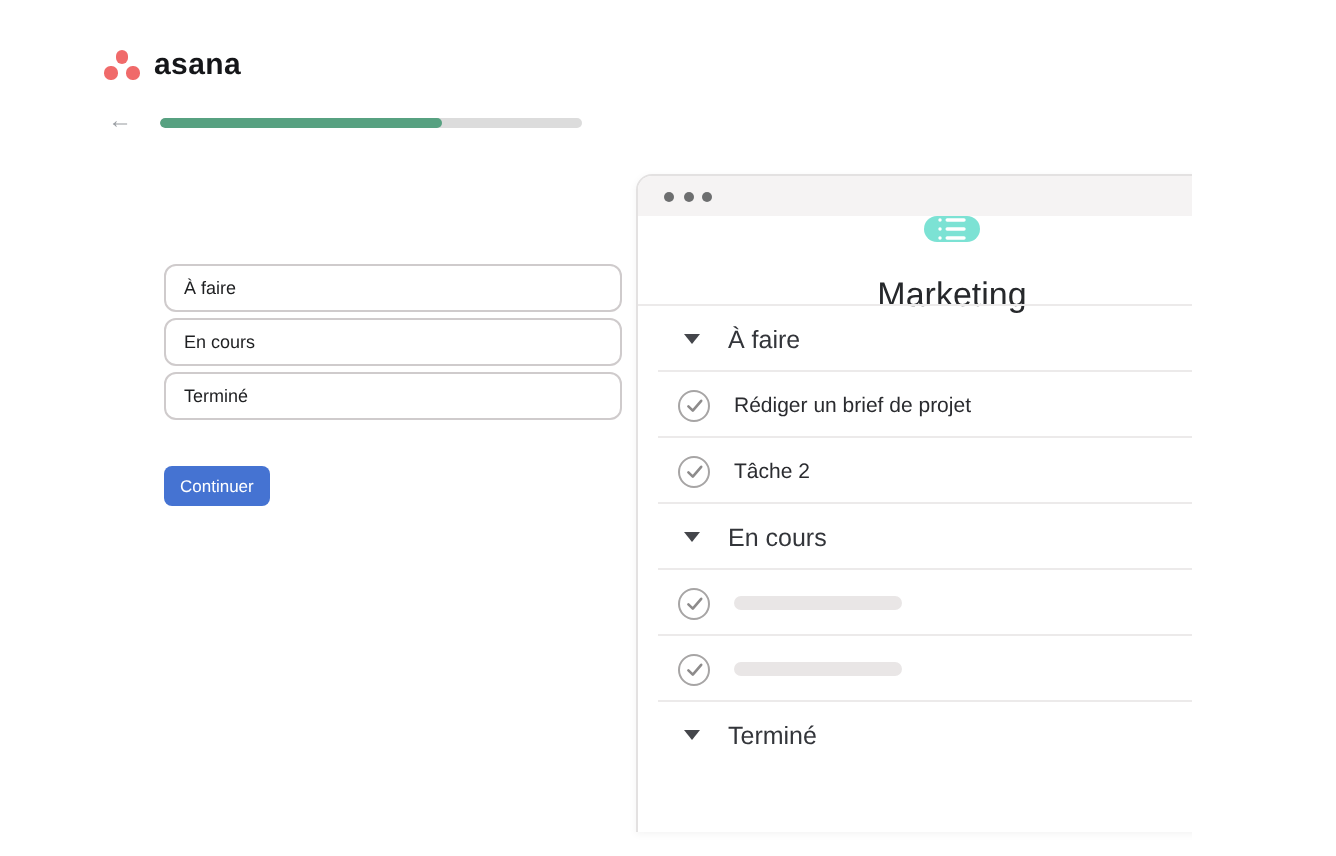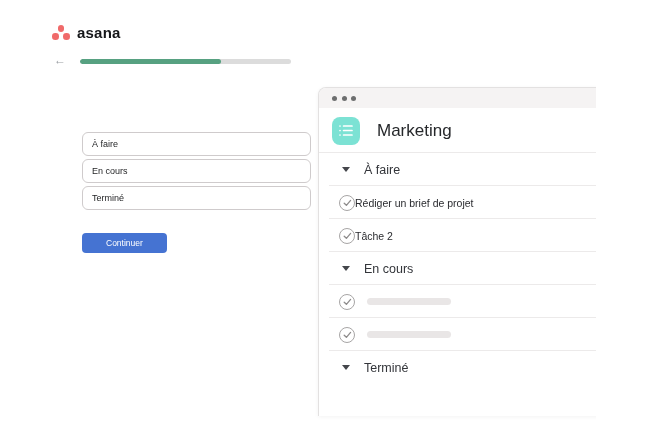--- a/index.html
+++ b/index.html
@@ -18,43 +18,43 @@
 
   .back-arrow { position:absolute; left:54px; top:54px; font-size:12px; color:#9a9ea3; cursor:pointer; line-height:12px; }
   .progress { position:absolute; left:80px; top:59px; width:211px; height:5px; border-radius:3px; background:#dcdcdc; overflow:hidden; }
   .progress-fill { height:100%; border-radius:3px; background:#57A181; width:0; }
 
   .question { position:absolute; left:82px; top:82px; width:232px; font-size:11.5px; line-height:15px; color:#1e1f21; }
 
   .inputs { position:absolute; left:82px; top:132px; width:229px; }
   .inputs input { display:block; width:100%; height:24px; margin-bottom:3px; border:1px solid #cfcbcc; border-radius:6px; background:#fff; padding:0 9px; font-size:9px; color:#1e1f21; font-family:inherit; outline:none; }
 
-  .continue-btn { position:absolute; left:82px; top:233px; height:20px; padding:0 24px; background:#4573D2; color:#ffffff; border:none; border-radius:4px; font-size:8.5px; font-family:inherit; cursor:pointer; }
+  .continue-btn { position:absolute; left:82px; top:233px; height:20px; padding:0 8px; background:#4573D2; color:#ffffff; border:none; border-radius:4px; font-size:8.5px; font-family:inherit; cursor:pointer; }
 
   
   .window { position:absolute; left:318px; top:87px; width:303px; height:329px; background:#fff; border:1px solid #e3e1e1; border-bottom:none; border-radius:8px 8px 0 0; box-shadow:0 1px 4px rgba(0,0,0,.05); overflow:hidden; }
   .titlebar { height:20px; background:#f5f3f3; display:flex; align-items:center; padding-left:13px; gap:4.5px; }
   .titlebar i { width:5px; height:5px; border-radius:50%; background:#6d6e6f; }
 
-  .proj-header { height:45px; display:flex; align-items:center; padding-left:13px; gap:17px; position:relative; }
+  .proj-header { height:45px; display:flex; align-items:center; padding-left:13px; gap:17px; position:relative;flex-direction:column; }
   .proj-header::after { content:""; position:absolute; left:0; right:0; bottom:0; height:1px; background:#eceaea; }
   .proj-icon { width:28px; height:28px; border-radius:8px; background:#7CE2D4; display:flex; align-items:center; justify-content:center; }
   .proj-title { font-size:17px; color:#26282b; }
 
   .row { height:33px; display:flex; align-items:center; position:relative; }
   .row::after { content:""; position:absolute; left:10px; right:0; bottom:0; height:1px; background:#eceaea; }
   .row:last-child::after { display:none; }
 
   .row.sec { padding-left:23px; }
   .caret { width:0; height:0; border-left:4.5px solid transparent; border-right:4.5px solid transparent; border-top:5.5px solid #44464b; }
   .sec-label { margin-left:14px; font-size:12.5px; color:#33353a; }
 
   .row.task { padding-left:20px; }
   .check { width:16px; height:16px; border:1px solid #a7a5a5; border-radius:50%; display:flex; align-items:center; justify-content:center; flex:none; }
-  .task-label { margin-left:0; font-size:10.5px; color:#2a2b2f; }
+  .task-label { margin-left:12px; font-size:10.5px; color:#2a2b2f; }
   .skel-bar { margin-left:12px; width:84px; height:7px; border-radius:3.5px; background:#e9e6e6; }
 </style>
 </head>
 <body>
 
 <div class="page">
 
   <div class="logo">
     <span class="logo-dots">
         <i class="d1"></i>

